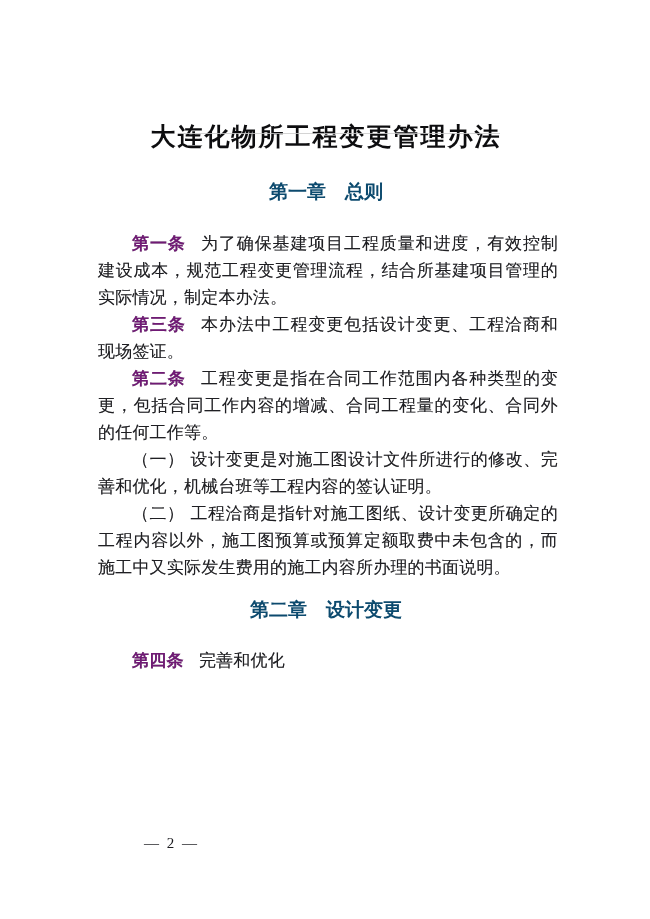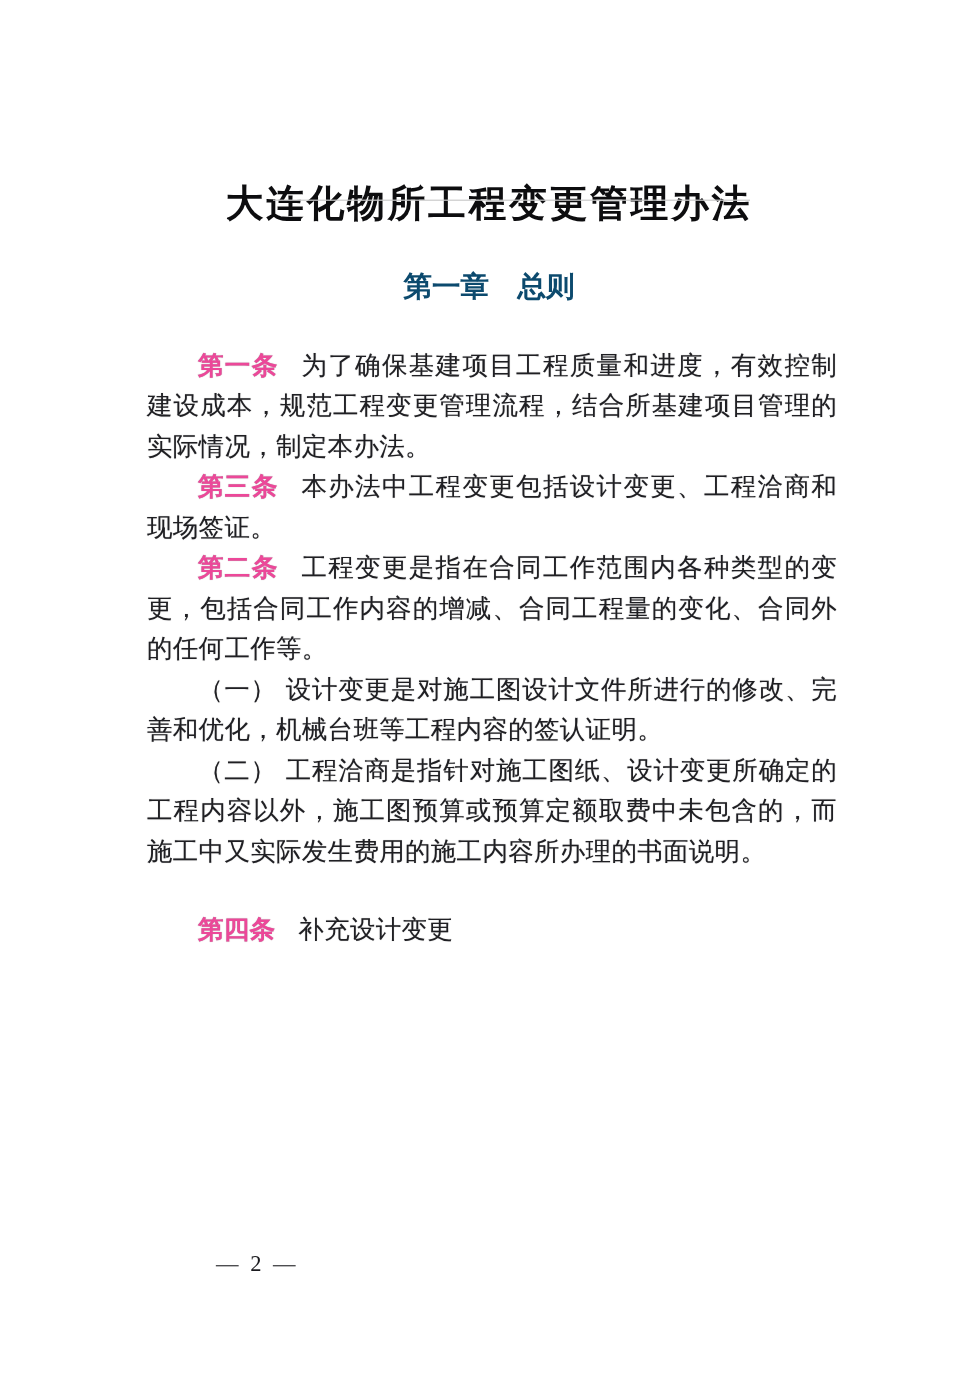--- a/index.html
+++ b/index.html
@@ -68,21 +68,21 @@
   }
   .body-block p {
     margin: 0;
     text-indent: 2em;
   }
   .article-label {
     margin-right: 0.9em;
   }
   .article-label.bold {
     font-weight: bold;
-    color: #ec4899;
+    color: #701a75;
   }
   .article-label.plain {
     margin-right: 0.35em;
   }
   .page-footer {
     position: absolute;
     top: 819px;
     left: 128px;
     font-family: "Liberation Serif", serif;
     font-size: 15px;
@@ -112,22 +112,23 @@
       <span class="article-label bold">第二条</span><span>工程变更是指在合同工作范围内各种类型的变更，包括合同工作内容的增减、合同工程量的变化、合同外的任何工作等。</span>
     </p>
     <p>
       <span class="article-label plain">（一）</span><span>设计变更是对施工图设计文件所进行的修改、完善和优化，机械台班等工程内容的签认证明。</span>
     </p>
     <p>
       <span class="article-label plain">（二）</span><span>工程洽商是指针对施工图纸、设计变更所确定的工程内容以外，施工图预算或预算定额取费中未包含的，而施工中又实际发生费用的施工内容所办理的书面说明。</span>
     </p>
   </div>
 
+  <h2 class="chapter-heading second">第二章　设计变更</h2>
 
   <div class="body-block chapter2">
     <p>
-      <span class="article-label bold">第四条</span><span>补充设计变更</span>
+      <span class="article-label bold">第四条</span><span>完善和优化</span>
     </p>
   </div>
 
   <div class="page-footer">— 2 —</div>
 
 </div>
 
 </body></html>

